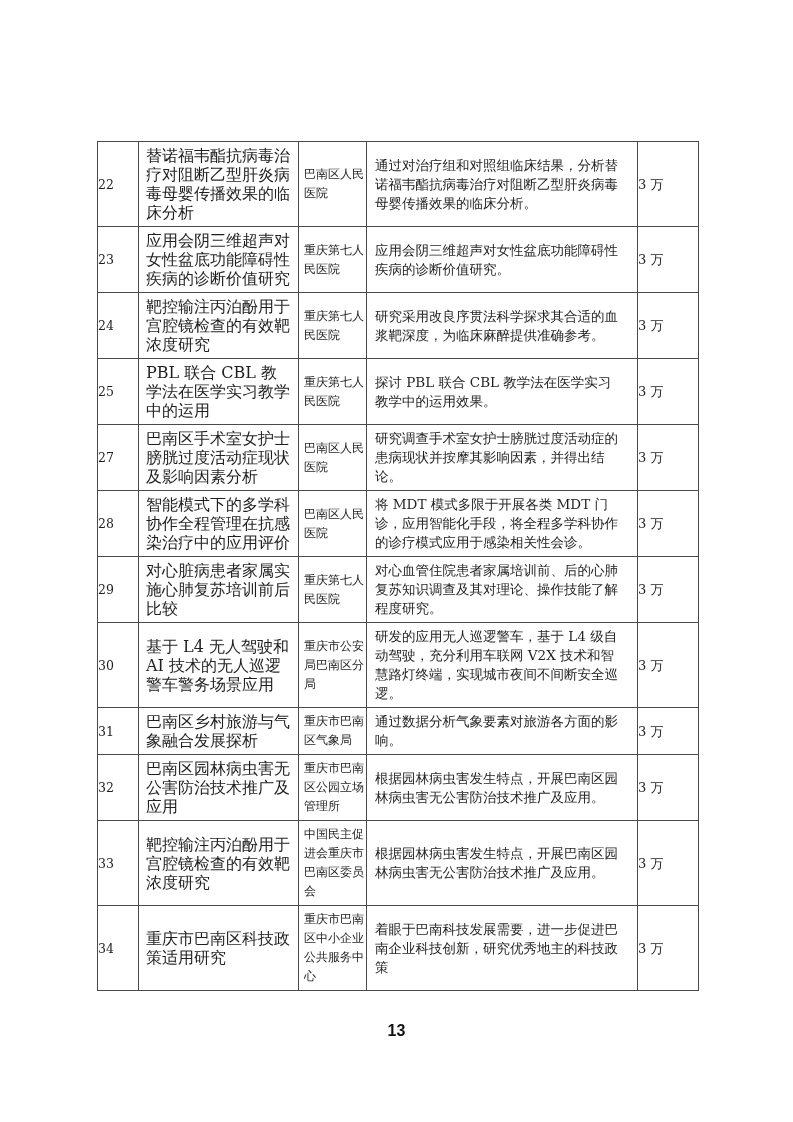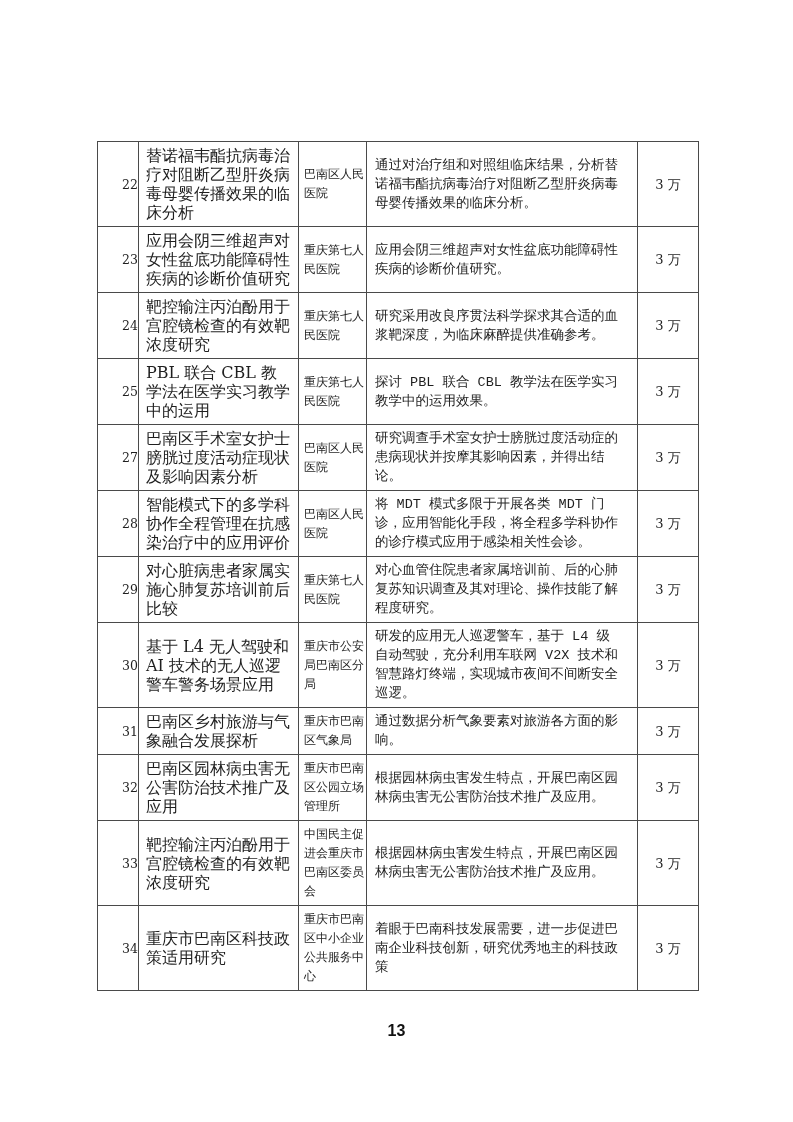--- a/index.html
+++ b/index.html
@@ -32,41 +32,40 @@
 
   .grant-table td {
     border: 1px solid #4a4a4a;
     vertical-align: middle;
     padding: 4px 0;
     line-height: 19px;
     word-break: break-all;
     overflow-wrap: break-word;
   }
   td.c-no {
-    text-align: right;
+    text-align: left;
     font-size: 12.5px;
   }
   td.c-title {
     font-size: 16px;
     padding-left: 7px;
     padding-right: 6px;
   }
   td.c-inst {
     font-size: 12px;
     padding-left: 5px;
     padding-right: 1px;
   }
   td.c-desc {
     font-size: 13.5px;
     padding-left: 8px;
     padding-right: 17px;
-    font-family: Liberation Mono, monospace;
   }
   td.c-amt {
-    text-align: center;
+    text-align: left;
     font-size: 13px;
     white-space: nowrap;
   }
   .page-number {
     position: absolute;
     left: 0;
     top: 1022px;
     width: 100%;
     text-align: center;
     font-family: "Liberation Sans", sans-serif;

